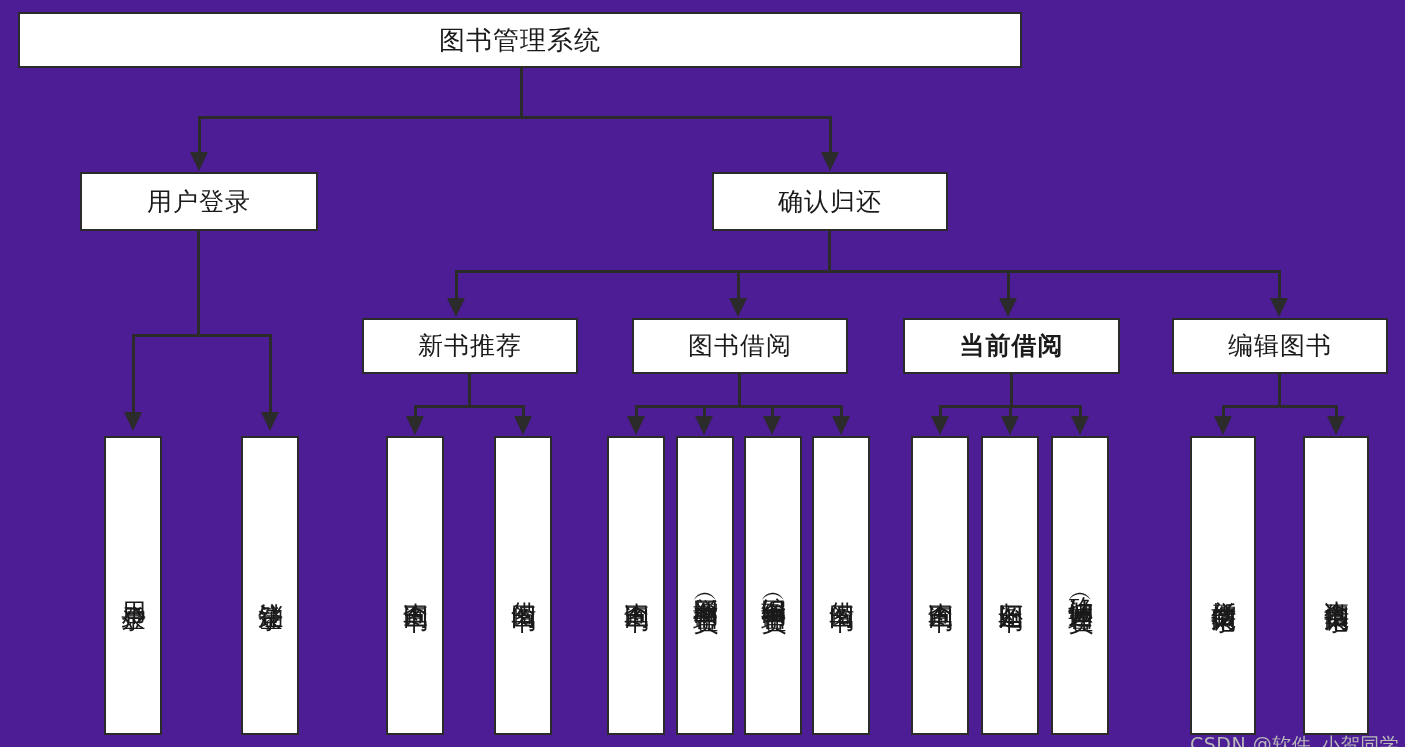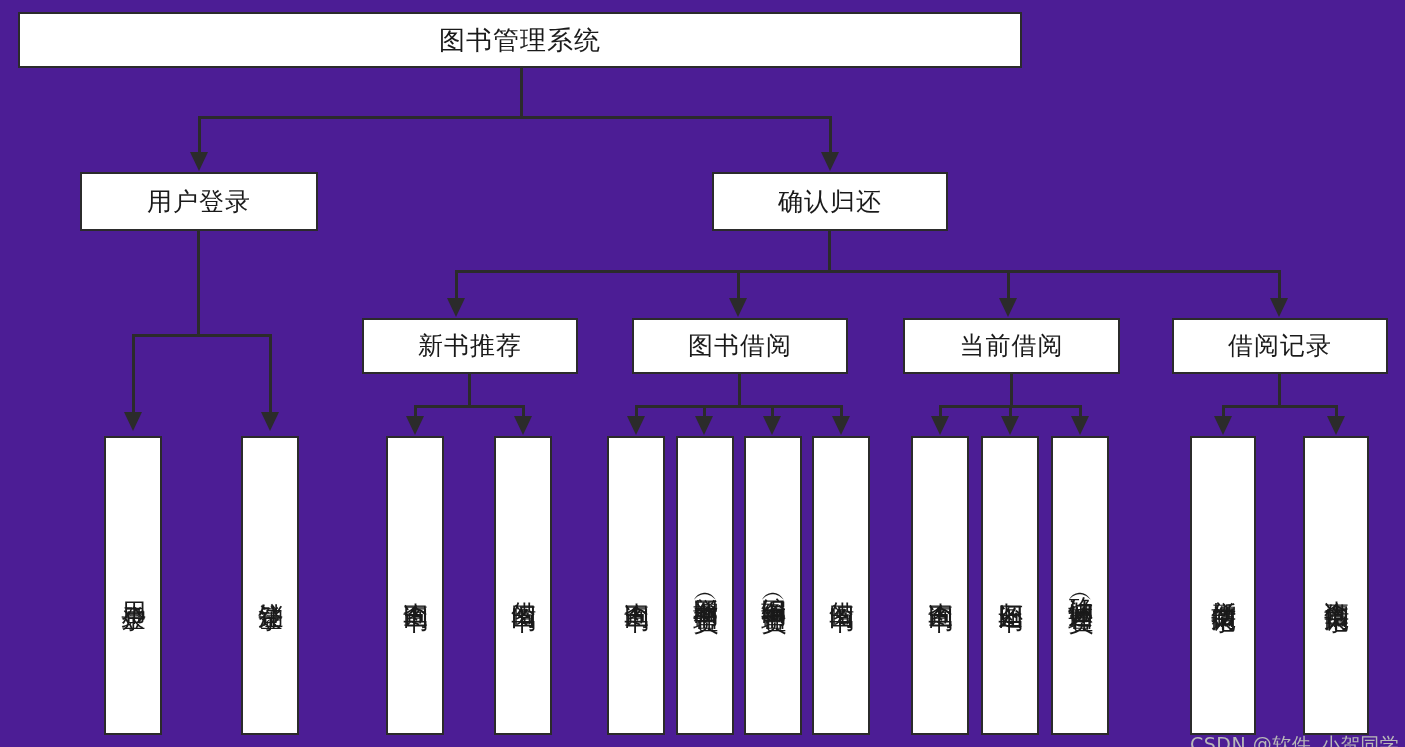--- a/index.html
+++ b/index.html
@@ -115,25 +115,25 @@
   <div class="arrow" style="left:729px; top:298px;"></div>
   <div class="arrow" style="left:999px; top:298px;"></div>
   <div class="arrow" style="left:1270px; top:298px;"></div>
 
   <div class="node node-h" style="left:362px; top:318px; width:216px; height:56px;">
     <span>新书推荐</span>
   </div>
   <div class="node node-h" style="left:632px; top:318px; width:216px; height:56px;">
     <span>图书借阅</span>
   </div>
-  <div class="node node-h" style="left:903px; top:318px; width:217px; height:56px;">
+  <div class="node node-h" style="left:903px; top:318px; width:217px; height:56px;font-weight:bold;">
     <span>当前借阅</span>
   </div>
   <div class="node node-h" style="left:1172px; top:318px; width:216px; height:56px;">
-    <span>借阅记录</span>
+    <span>编辑图书</span>
   </div>
 
   <div class="line vline" style="left:468px; top:374px; width:3px; height:33px;"></div>
   <div class="line hline" style="left:415px; top:405px; width:110px; height:3px;"></div>
   <div class="line vline" style="left:414px; top:405px; width:3px; height:14px;"></div>
   <div class="line vline" style="left:522px; top:405px; width:3px; height:14px;"></div>
   <div class="arrow" style="left:406px; top:416px;"></div>
   <div class="arrow" style="left:514px; top:416px;"></div>
 
   <div class="line vline" style="left:738px; top:374px; width:3px; height:33px;"></div>

